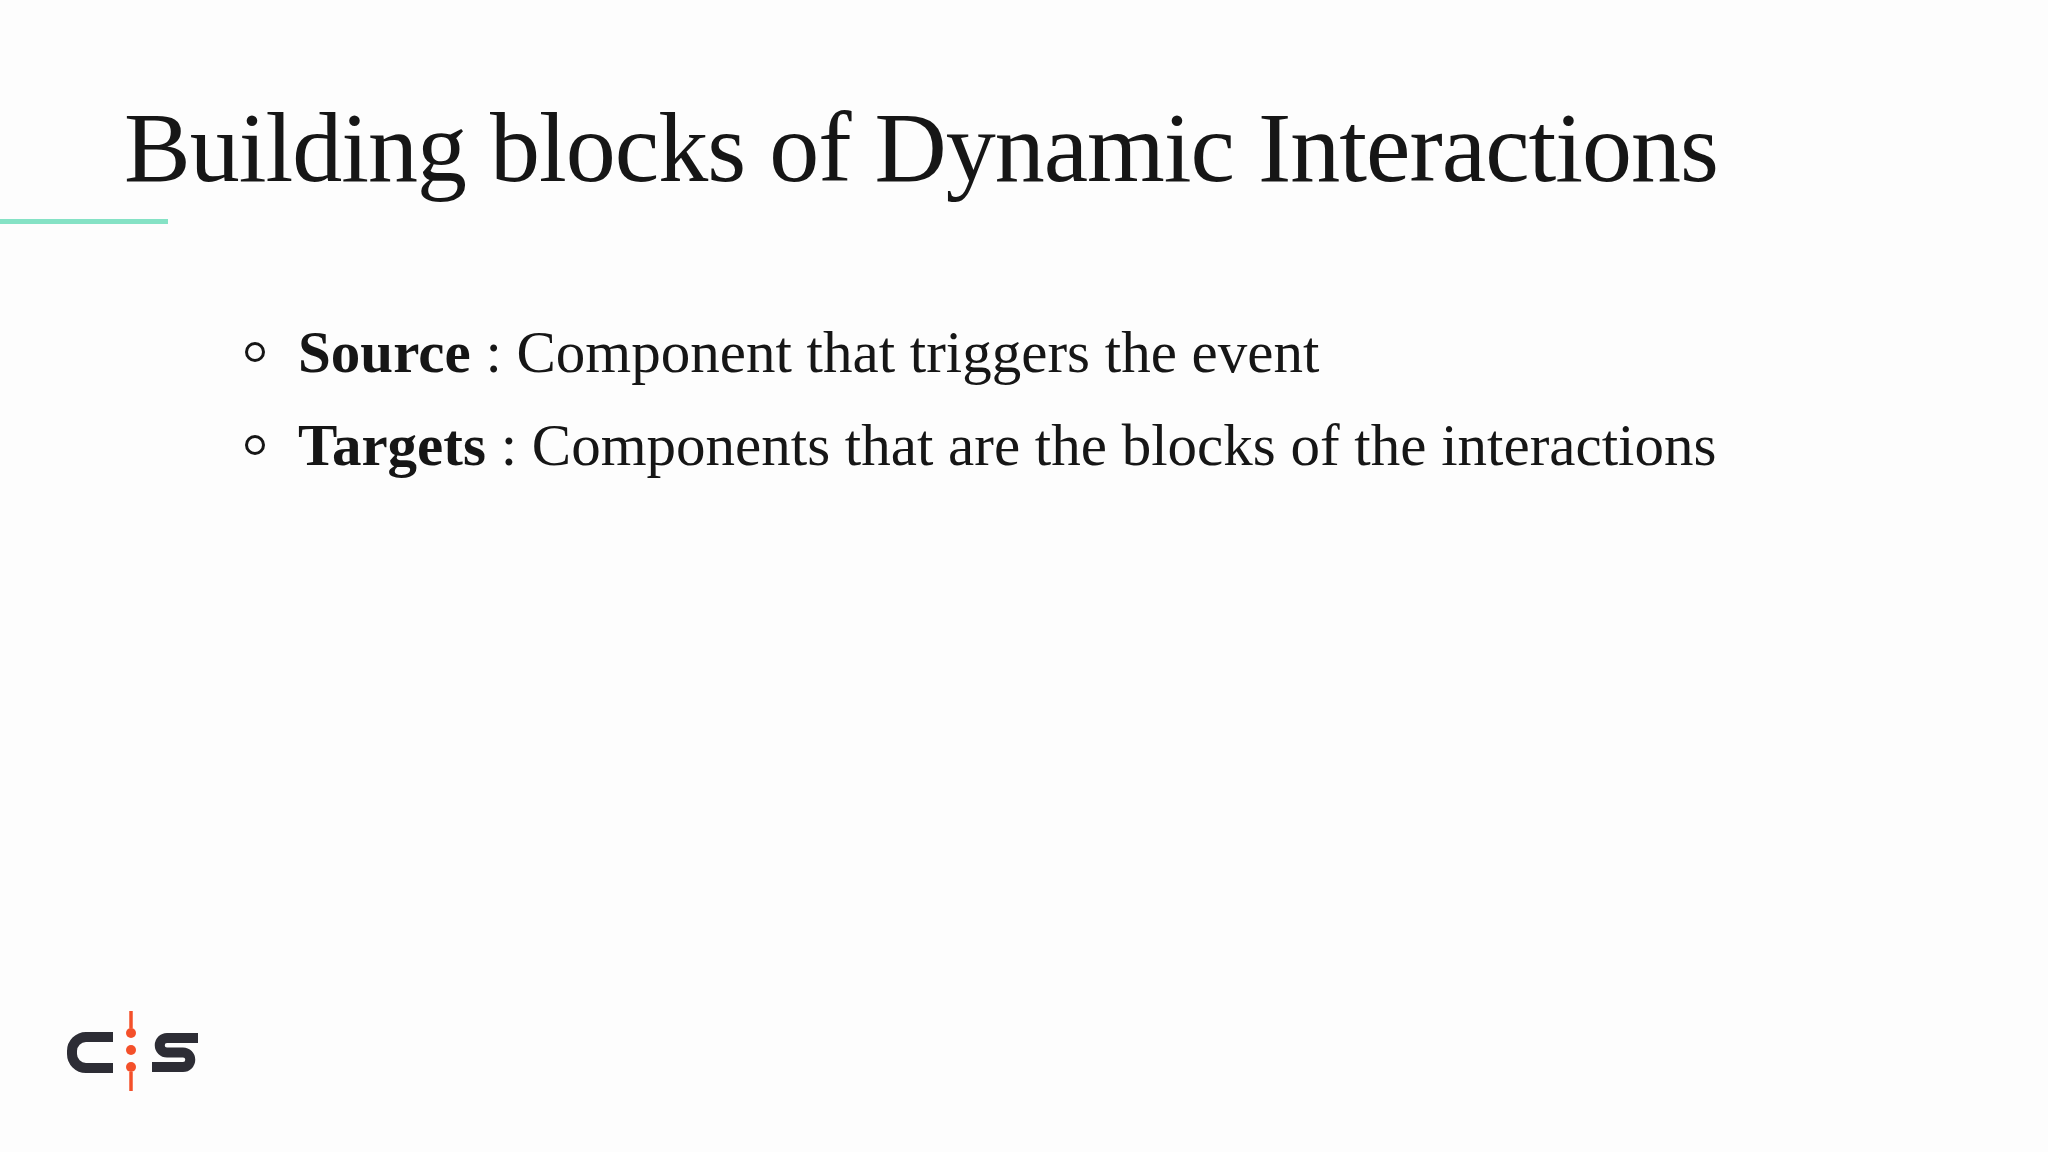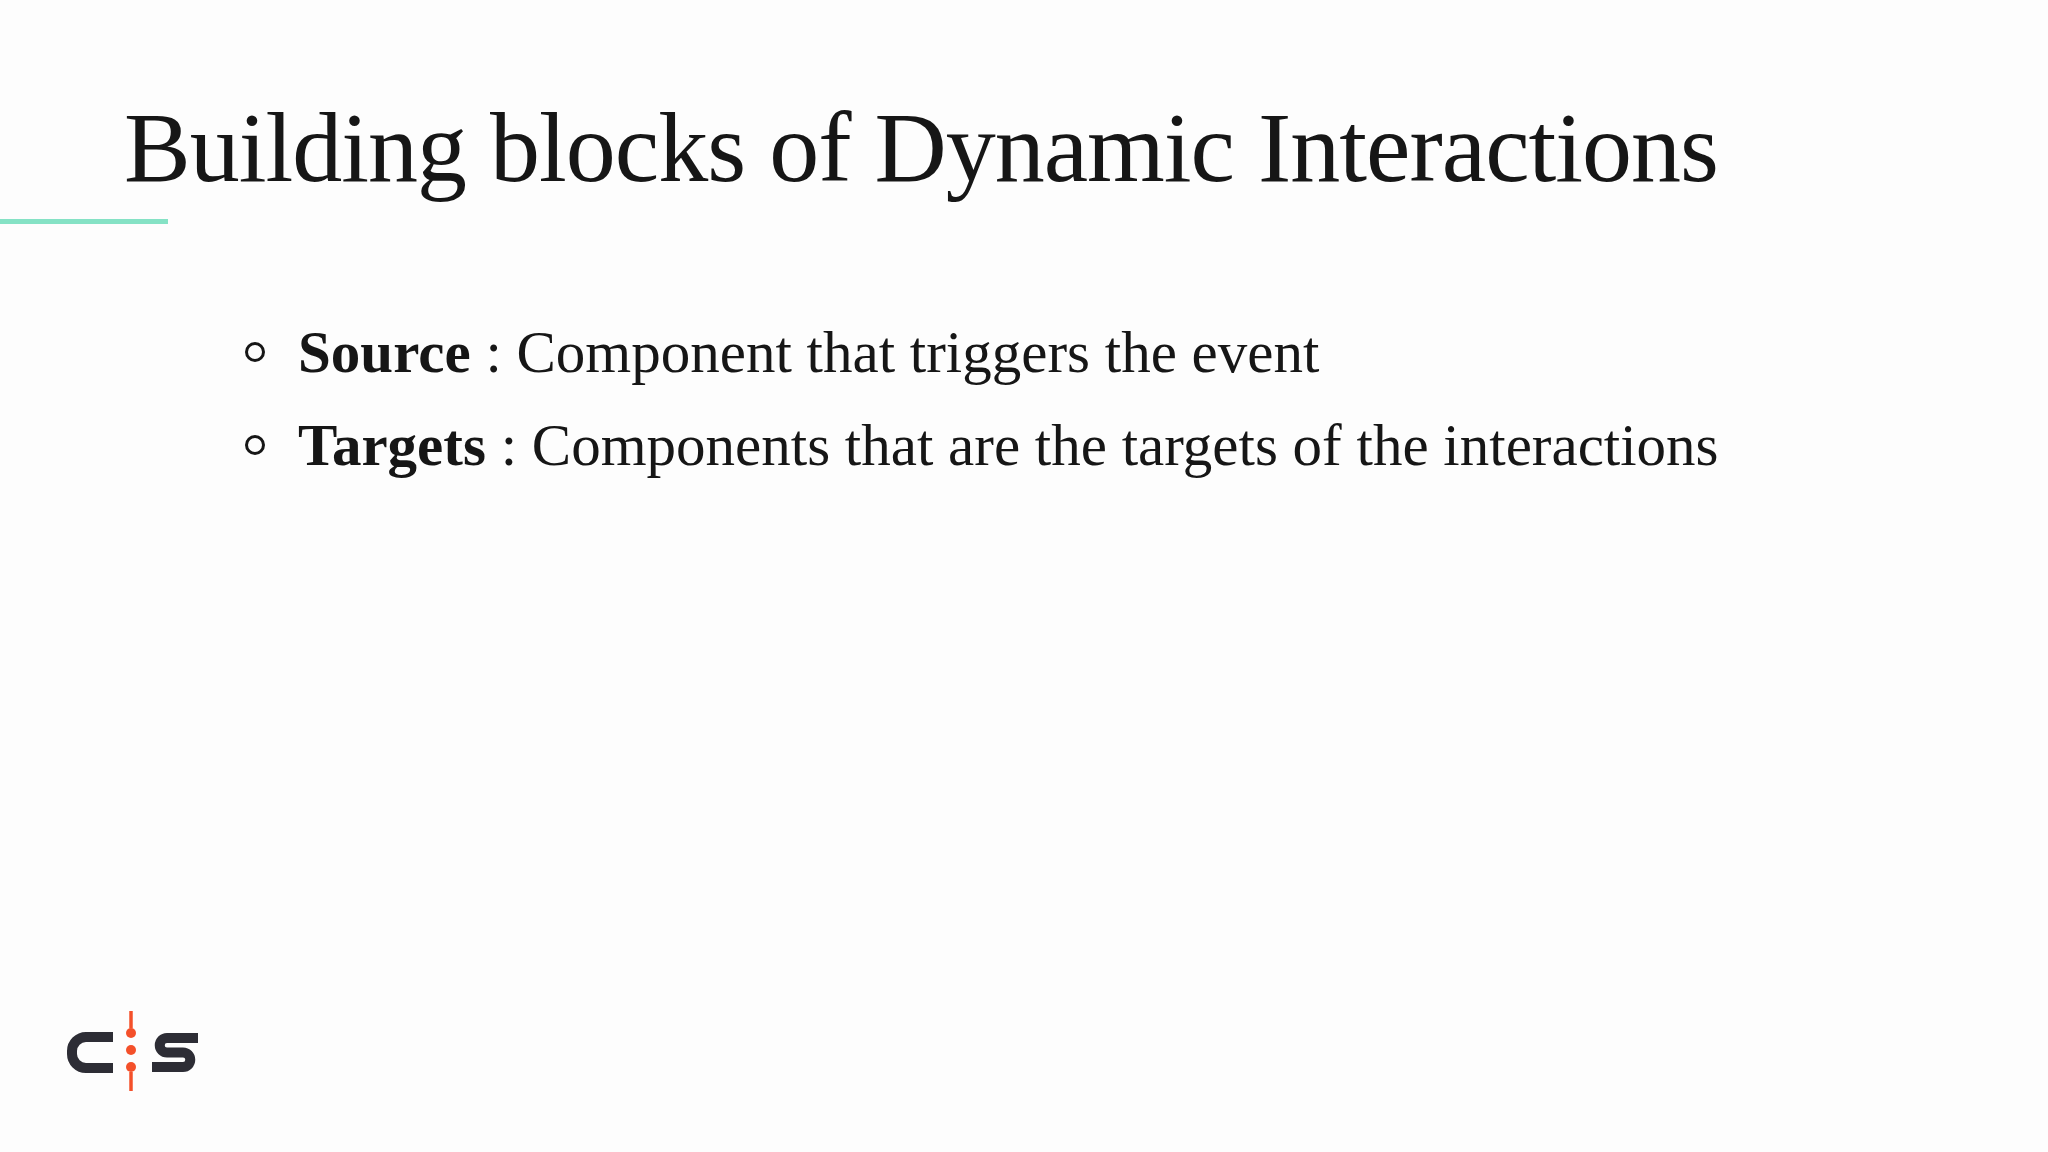--- a/index.html
+++ b/index.html
@@ -98,21 +98,21 @@
 
   <div class="accent-rule"></div>
 
   <ul class="bullet-list">
     <li class="bullet-item">
       <span class="bullet-marker"></span>
       <span class="bullet-term">Source</span><span class="bullet-rest"> : Component that triggers the event</span>
     </li>
     <li class="bullet-item">
       <span class="bullet-marker"></span>
-      <span class="bullet-term">Targets</span><span class="bullet-rest"> : Components that are the targets of the interactions</span>
+      <span class="bullet-term">Targets</span><span class="bullet-rest"> : Components that are the blocks of the interactions</span>
     </li>
   </ul>
 
   <div class="logo">
     <svg width="145" height="95" viewBox="0 0 145 95" role="img" aria-label="CS">
       <path class="logo-letter" d="M 53 32 H 26 A 14 14 0 0 0 12 46 V 49 A 14 14 0 0 0 26 63 H 53"></path>
       <path class="logo-letter" d="M 138 33 H 107 A 7.25 7.25 0 0 0 107 47.5 H 123 A 7.25 7.25 0 0 1 123 62 H 92"></path>
       <g>
         <line class="logo-line" x1="71" y1="6" x2="71" y2="23"></line>
         <circle class="logo-dot" cx="71" cy="28" r="5"></circle>

